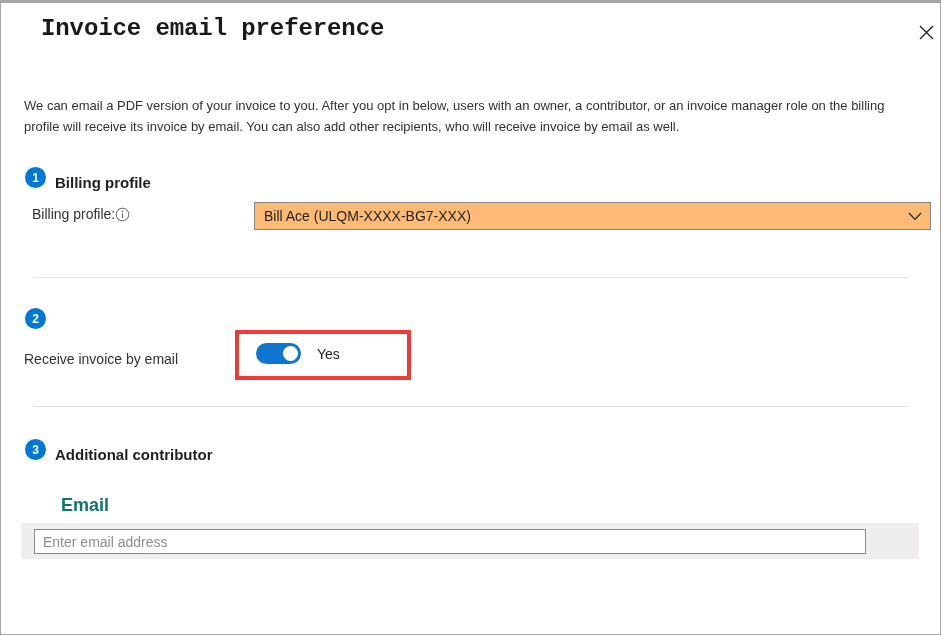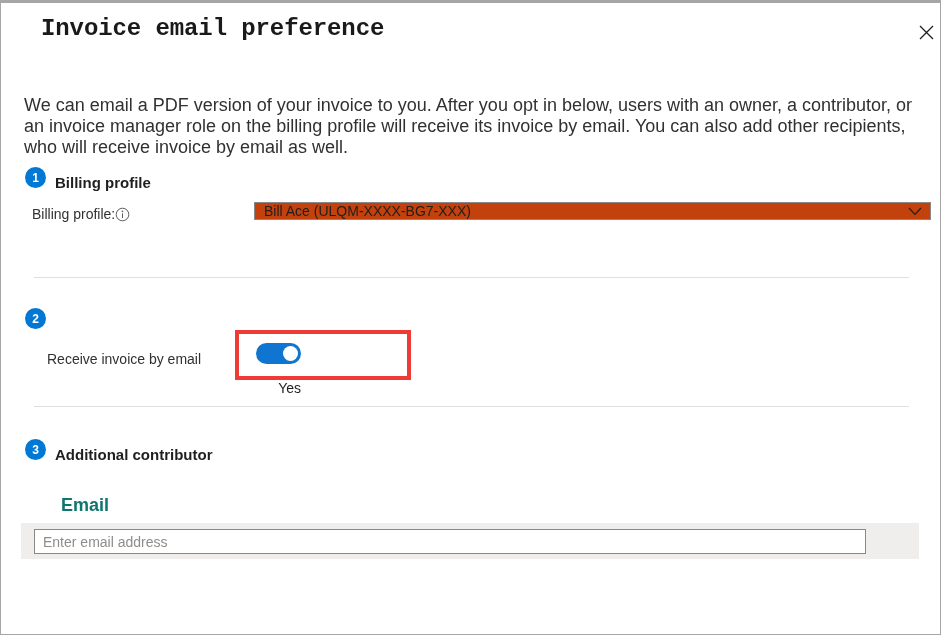--- a/index.html
+++ b/index.html
@@ -56,21 +56,21 @@
     padding: 0;
   }
   .close-button svg { display: block; }
 
   
   .intro {
     position: absolute;
     left: 23px;
     top: 92px;
     width: 890px;
-    font-size: 18px;
+    font-size: 13px;
     line-height: 21px;
     color: #323130;
   }
 
   
   .section-heading {
     position: absolute;
     display: flex;
     align-items: center;
     gap: 9px;
@@ -111,24 +111,24 @@
     width: 15px;
     height: 15px;
   }
 
   
   .dropdown {
     position: absolute;
     left: 253px;
     top: 199px;
     width: 677px;
-    height: 18px;
+    height: 28px;
     box-sizing: border-box;
     border: 1px solid #8a8886;
-    background: #c2410c;
+    background: #fdba74;
     display: flex;
     align-items: center;
     cursor: pointer;
   }
   .dropdown-value {
     flex: 1 1 auto;
     padding-left: 9px;
     font-size: 14px;
     color: #201f1e;
     white-space: nowrap;
@@ -161,23 +161,22 @@
     height: 50px;
     box-sizing: border-box;
     border: 4px solid #ee3b35;
     background: #ffffff;
   }
   .toggle-row {
     position: absolute;
     left: 255px;
     top: 340px;
     display: flex;
-    align-items: flex-end;
+    align-items: center;
     gap: 16px;
-    flex-direction: column;
   }
   .toggle {
     width: 45px;
     height: 21px;
     border-radius: 11px;
     background: #0f75d0;
     position: relative;
     cursor: pointer;
     flex: 0 0 auto;
   }
@@ -272,21 +271,21 @@
       </svg>
     </span>
   </div>
 
   <div class="divider" style="top:274px;"></div>
 
   <div class="section-heading" style="top:305px;">
     <span class="step-badge">2</span>
   </div>
 
-  <div class="field-label" style="left:46px; top:348px;text-align:right;">
+  <div class="field-label" style="left:23px; top:348px;text-align:right;">
     <span>Receive invoice by email</span>
   </div>
 
   <div class="highlight-box"></div>
 
   <div class="toggle-row">
     <div class="toggle">
       <div class="toggle-knob"></div>
     </div>
     <span class="toggle-label">Yes</span>

